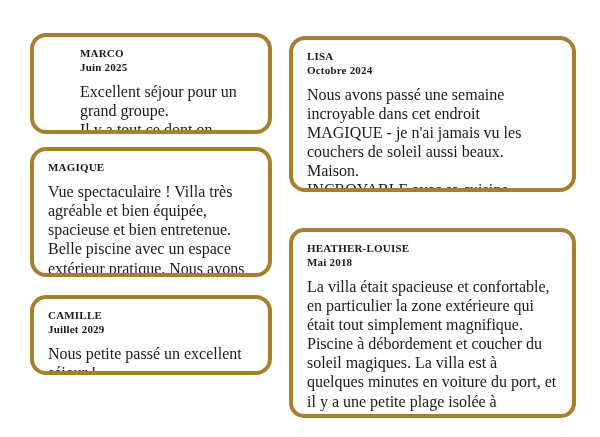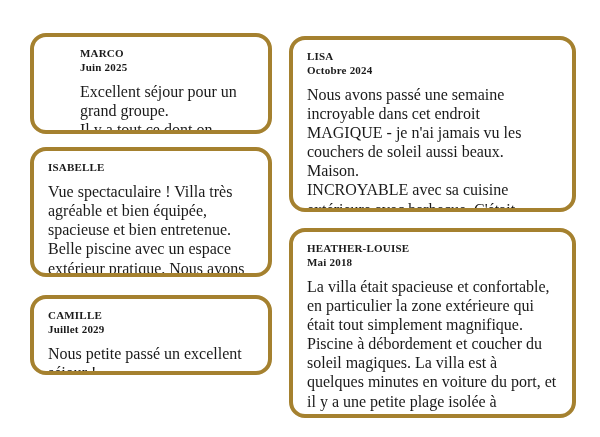--- a/index.html
+++ b/index.html
@@ -33,37 +33,37 @@
   }
   .review-text {
     margin-top: 7px;
     font-size: 16px;
     line-height: 1.2;
     white-space: pre-line;
   }
   .c1 { left: 30px;  top: 33px;  width: 242px; height: 101px; padding-left: 46px; }
   .c2 { left: 30px;  top: 147px; width: 242px; height: 130px; }
   .c3 { left: 30px;  top: 295px; width: 242px; height: 80px; }
-  .c4 { left: 289px; top: 36px;  width: 287px; height: 176px; }
-  .c5 { left: 289px; top: 228px; width: 287px; height: 190px; }
+  .c4 { left: 289px; top: 36px;  width: 287px; height: 156px; }
+  .c5 { left: 289px; top: 228px; width: 287px; height: 190px; border-radius: 15px; }
 </style>
 </head>
 <body>
 
 <div class="page">
 
   <div class="card c1">
     <div class="reviewer-name">MARCO</div>
     <div class="review-date">Juin 2025</div>
     <div class="review-text">Excellent séjour pour un grand groupe.
 Il y a tout ce dont on pourrait avoir besoin. Les vues sont phénoménales !</div>
   </div>
 
   <div class="card c2">
-    <div class="reviewer-name">ISABELLE</div>
+    <div class="reviewer-name">MAGIQUE</div>
     <div class="review-text">Vue spectaculaire ! Villa très agréable et bien équipée, spacieuse et bien entretenue. Belle piscine avec un espace extérieur pratique. Nous avons adoré le calme et la vue à tout moment de la journée et surtout au coucher du soleil ! Hôte réactive et communicative.</div>
   </div>
 
   <div class="card c3">
     <div class="reviewer-name">CAMILLE</div>
     <div class="review-date">Juillet 2029</div>
     <div class="review-text">Nous petite passé un excellent séjour !
 Maison et vue incroyable
 Hôte réactif et à l’écoute de nos besoins.
 Parfait ! Nous reviendrons avec plaisir...</div>

